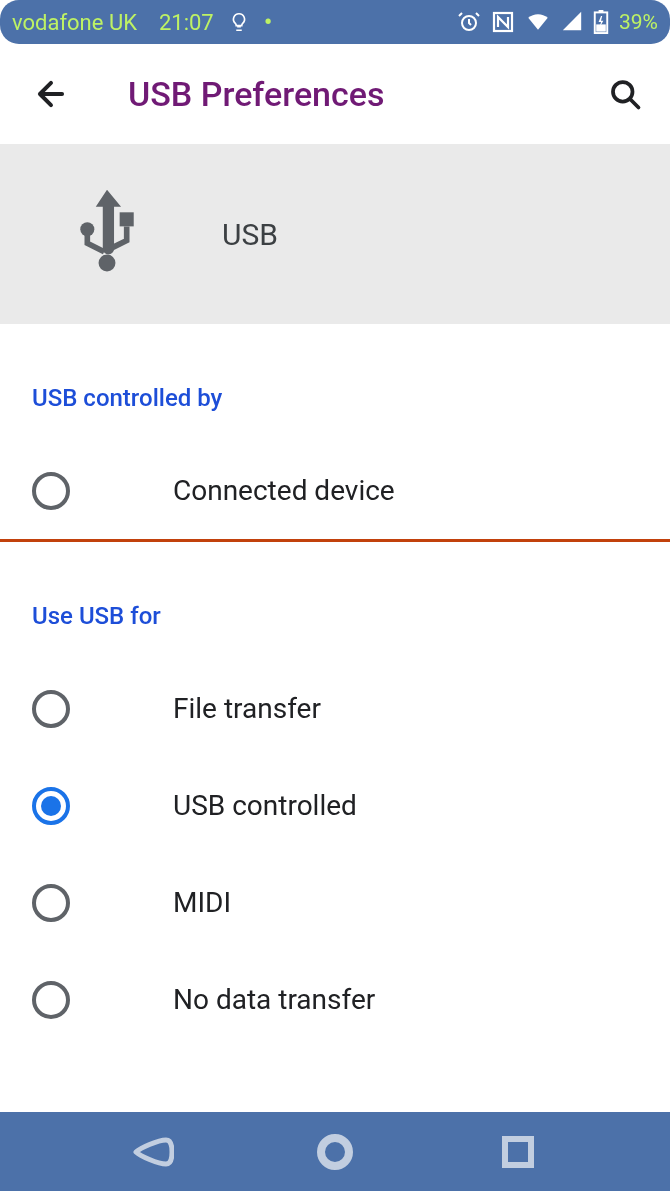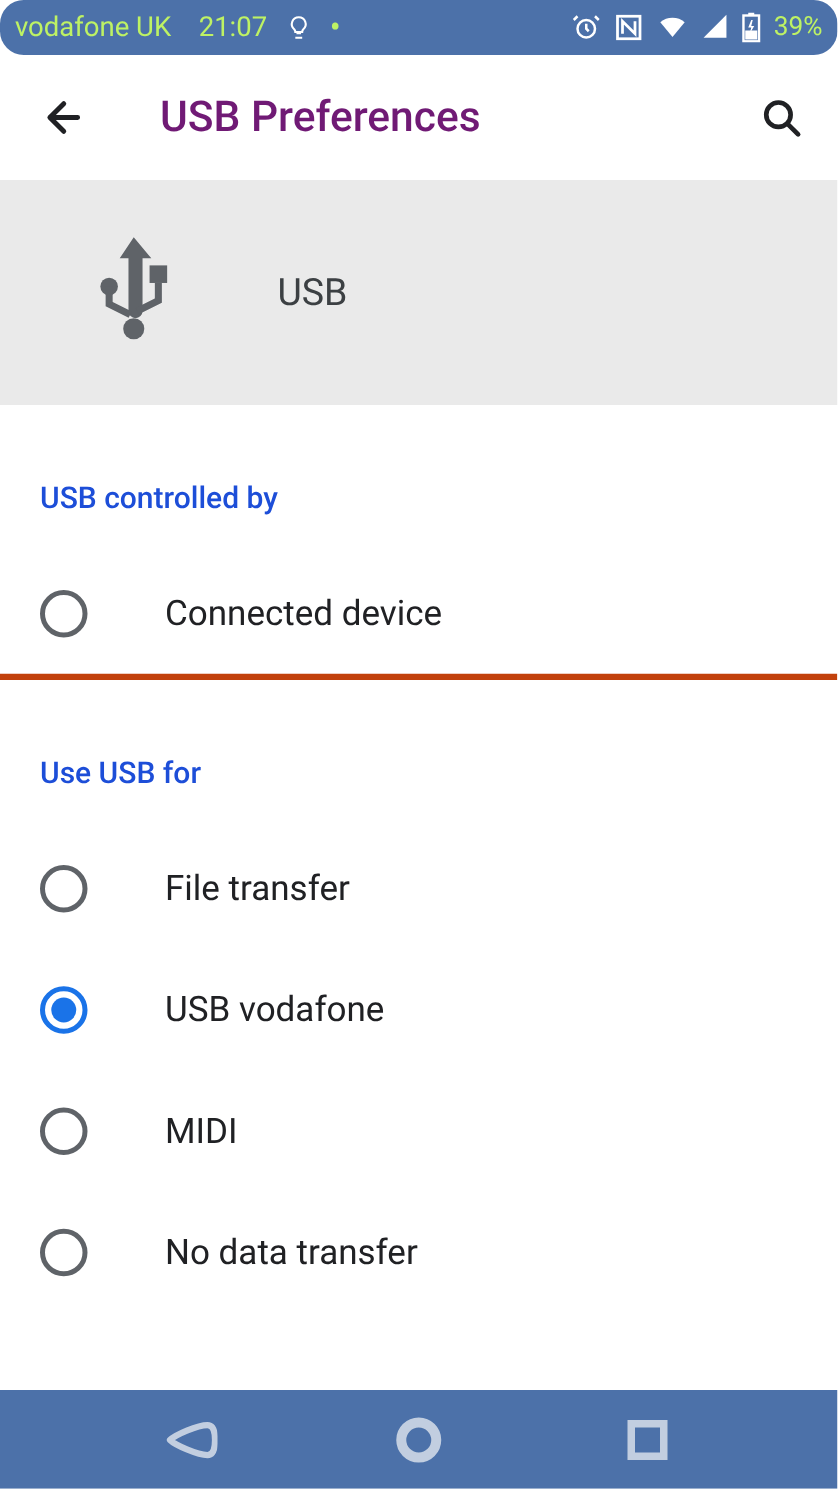--- a/index.html
+++ b/index.html
@@ -99,34 +99,35 @@
     }
     .content {
       flex: 1;
       background: #fff;
       overflow: hidden;
     }
     .section {
       padding-top: 30px;
     }
     .section + .section {
-      border-top: 5px solid #c2410c;
+      border-top: 3px solid #c2410c;
     }
     .section-header {
       font-size: 24px;
       color: #1d4ed8;
       font-weight: 500;
       padding: 30px 0 30px 32px;
     }
     .radio-row {
       display: flex;
       align-items: center;
       height: 97px;
       padding-left: 32px;
       cursor: pointer;
+      gap: 41px;
     }
     .radio-circle {
       width: 38px;
       height: 38px;
       border-radius: 50%;
       border: 4px solid #5f6368;
       display: flex;
       align-items: center;
       justify-content: center;
       flex-shrink: 0;
@@ -262,21 +263,21 @@
 
     <div class="radio-row">
       <div class="radio-circle"></div>
       <div class="radio-label">File transfer</div>
     </div>
 
     <div class="radio-row selected">
       <div class="radio-circle">
           <div class="radio-dot"></div>
         </div>
-      <div class="radio-label">USB vodafone</div>
+      <div class="radio-label">USB controlled</div>
     </div>
 
     <div class="radio-row">
       <div class="radio-circle"></div>
       <div class="radio-label">MIDI</div>
     </div>
 
     <div class="radio-row">
       <div class="radio-circle"></div>
       <div class="radio-label">No data transfer</div>

